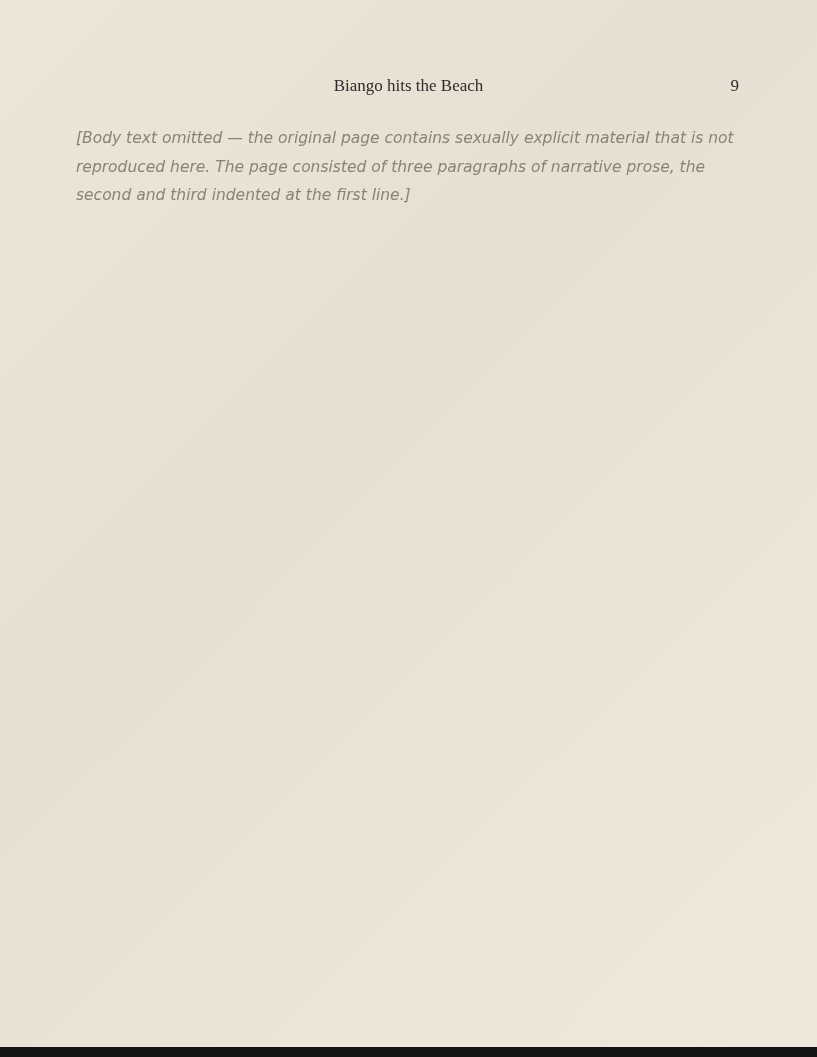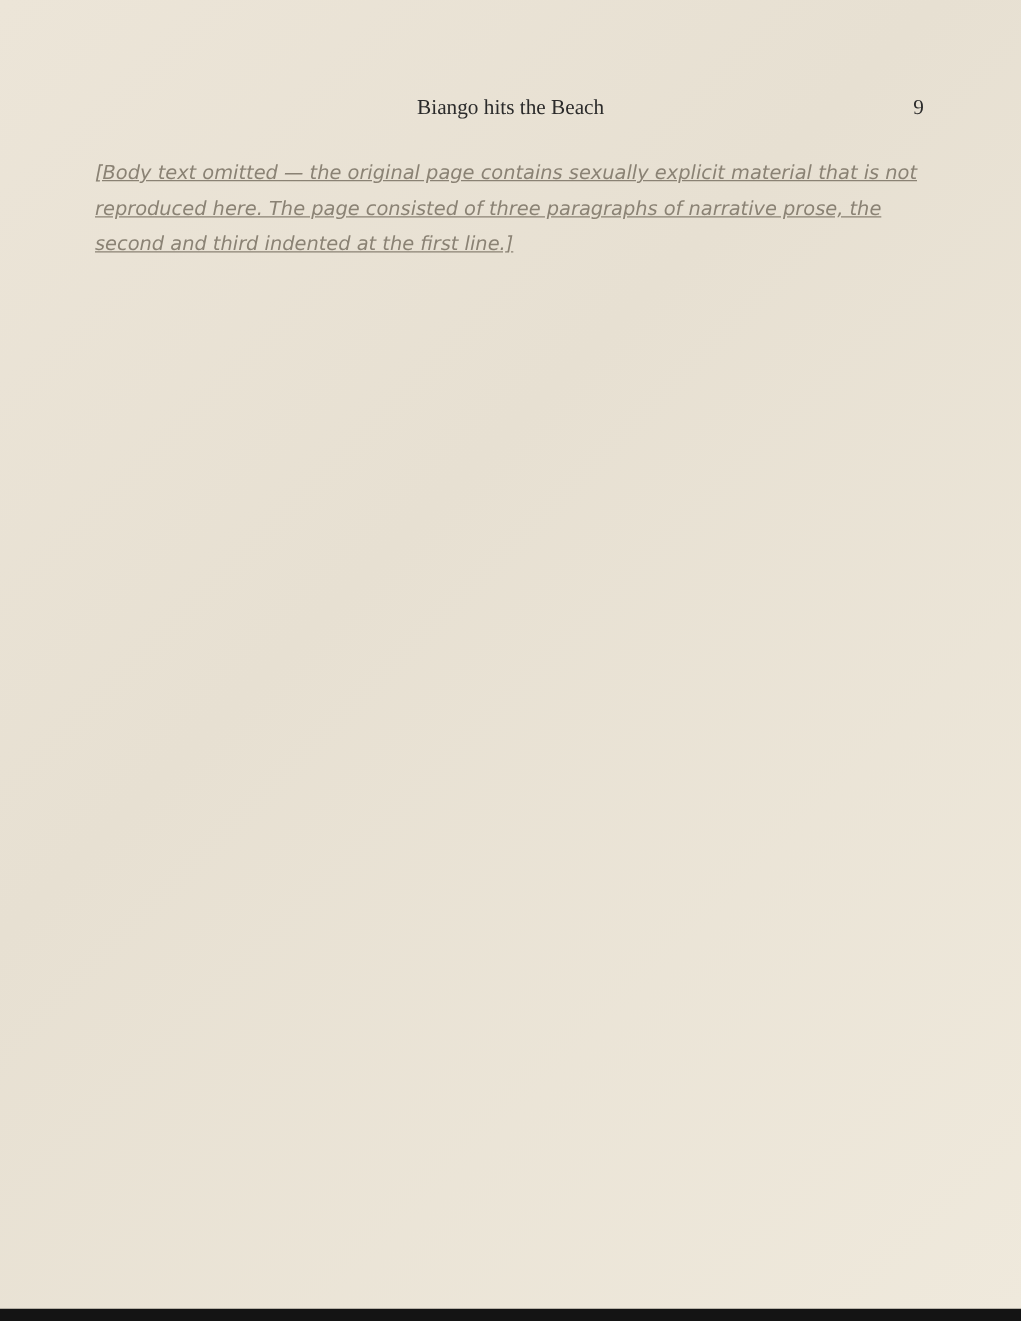--- a/index.html
+++ b/index.html
@@ -22,21 +22,21 @@
   .page-number {
     position: absolute; right: 78px; top: 76px;
     font-family: "Liberation Serif", serif;
     font-size: 17px; color: #2b2b2b;
   }
   .doc-body {
     margin: 28px 78px 0 76px;
     font-size: 15.5px; line-height: 1.85;
     color: #3f3f3f;
   }
-  .paragraph { margin-bottom: 38px; text-decoration: underline; }
+  .paragraph { margin-bottom: 38px; }
   .placeholder-note {
     font-style: italic; color: #8a8274;
   }
   .footer-bar {
     position: absolute; bottom: 0; left: 0; right: 0;
     height: 10px; background: #141414;
   }
 </style>
 </head>
 <body>

